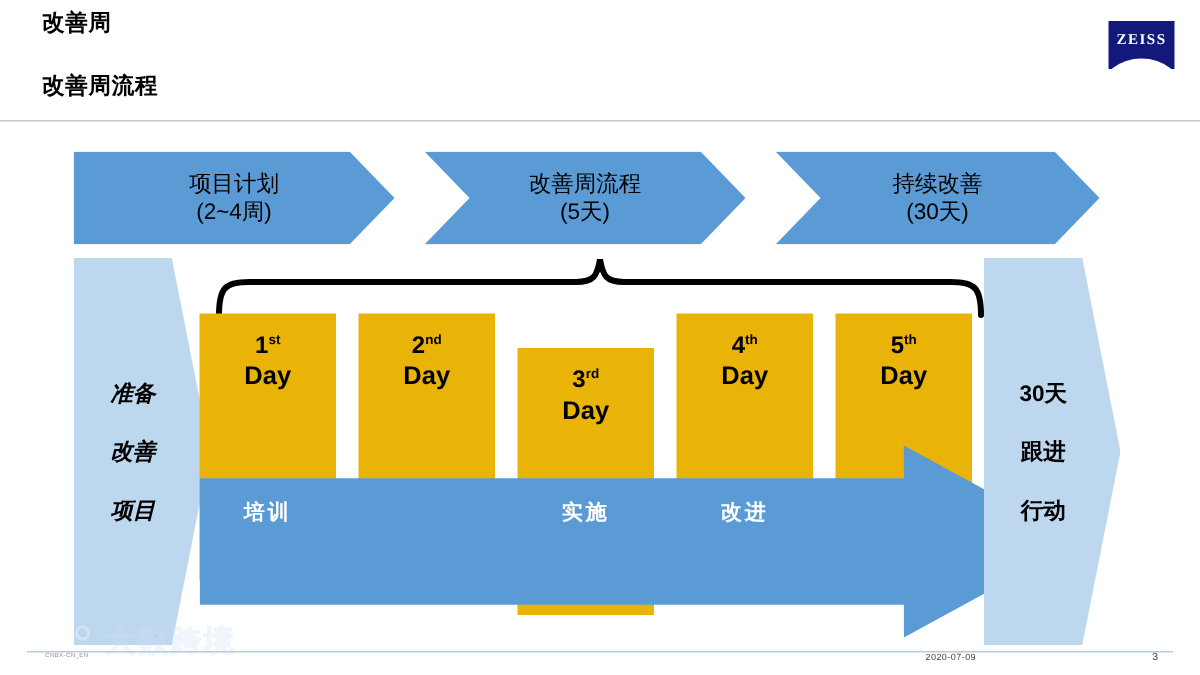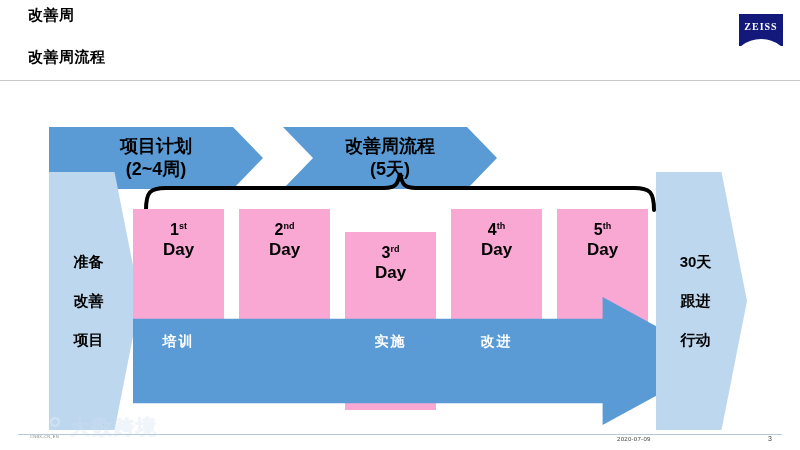--- a/index.html
+++ b/index.html
@@ -43,23 +43,22 @@
     position:absolute;left:-12%;bottom:-15px;width:124%;height:22px;
     background:#ffffff;border-radius:50% 50% 0 0 / 100% 100% 0 0;
   }
 
   
   .chev{
     position:absolute;top:101px;height:62px;
     background:#5B9BD5;
     display:flex;align-items:center;justify-content:center;
     text-align:center;
-    color:#000;font-weight:bold;font-size:18px;line-height:1.28;
+    color:#000;font-weight:normal;font-size:15px;line-height:1.28;
     clip-path:polygon(0 0, calc(100% - 30px) 0, 100% 50%, calc(100% - 30px) 100%, 0 100%);
-    margin-top:26px;
   }
   .chev.notched{
     clip-path:polygon(0 0, calc(100% - 30px) 0, 100% 50%, calc(100% - 30px) 100%, 0 100%, 30px 50%);
   }
   #chev0{left:49px;width:214px;}
   #chev1{left:283px;width:214px;}
   #chev2{left:517px;width:216px;}
   .chev .ln{display:block;white-space:nowrap;}
 
   
@@ -70,30 +69,31 @@
     position:absolute;top:172px;height:258px;width:91px;
     background:#BDD7EE;
     display:flex;flex-direction:column;
     align-items:center;justify-content:center;
     gap:20px;
     color:#000;font-weight:bold;font-size:15px;
   }
   #sideLeft{
     left:49px;
     clip-path:polygon(0 0, 72% 0, 100% 50%, 72% 100%, 0 100%);
+    font-style:italic;
   }
   #sideRight{
     left:656px;
     clip-path:polygon(0 0, 72% 0, 100% 50%, 72% 100%, 0 100%);
   }
   #sideLeft .stxt,#sideRight .stxt{margin-left:-12px;}
 
   .daycol{
     position:absolute;top:209px;width:91px;height:178px;
-    background:#f9a8d4;
+    background:#eab308;
   }
   #day0{left:133px;}
   #day1{left:239px;}
   #day2{left:345px;margin-top:23px;}
   #day3{left:451px;}
   #day4{left:557px;}
   .daylabel{
     position:absolute;left:0;right:0;top:12px;
     text-align:center;color:#000;font-weight:bold;
     font-size:16px;line-height:1.15;
@@ -170,20 +170,26 @@
       <span class="ln">项目计划</span>
       <span class="ln">(2~4周)</span>
     </div>
   </div>
   <div class="chev notched" id="chev1">
     <div>
       <span class="ln">改善周流程</span>
       <span class="ln">(5天)</span>
     </div>
   </div>
+  <div class="chev notched" id="chev2">
+    <div>
+      <span class="ln">持续改善</span>
+      <span class="ln">(30天)</span>
+    </div>
+  </div>
 
   <div class="brace">
     <svg width="520" height="42" viewBox="0 0 520 42">
       <path d="M6 40 C6 22 10 18 26 18 L244 18 C256 18 258 14 260 3 C262 14 264 18 276 18 L494 18 C510 18 514 22 514 40" fill="none" stroke="#000000" stroke-width="4" stroke-linecap="round"></path>
     </svg>
   </div>
 
   <div class="side" id="sideLeft">
     <span class="stxt">准备</span>
     <span class="stxt">改善</span>

